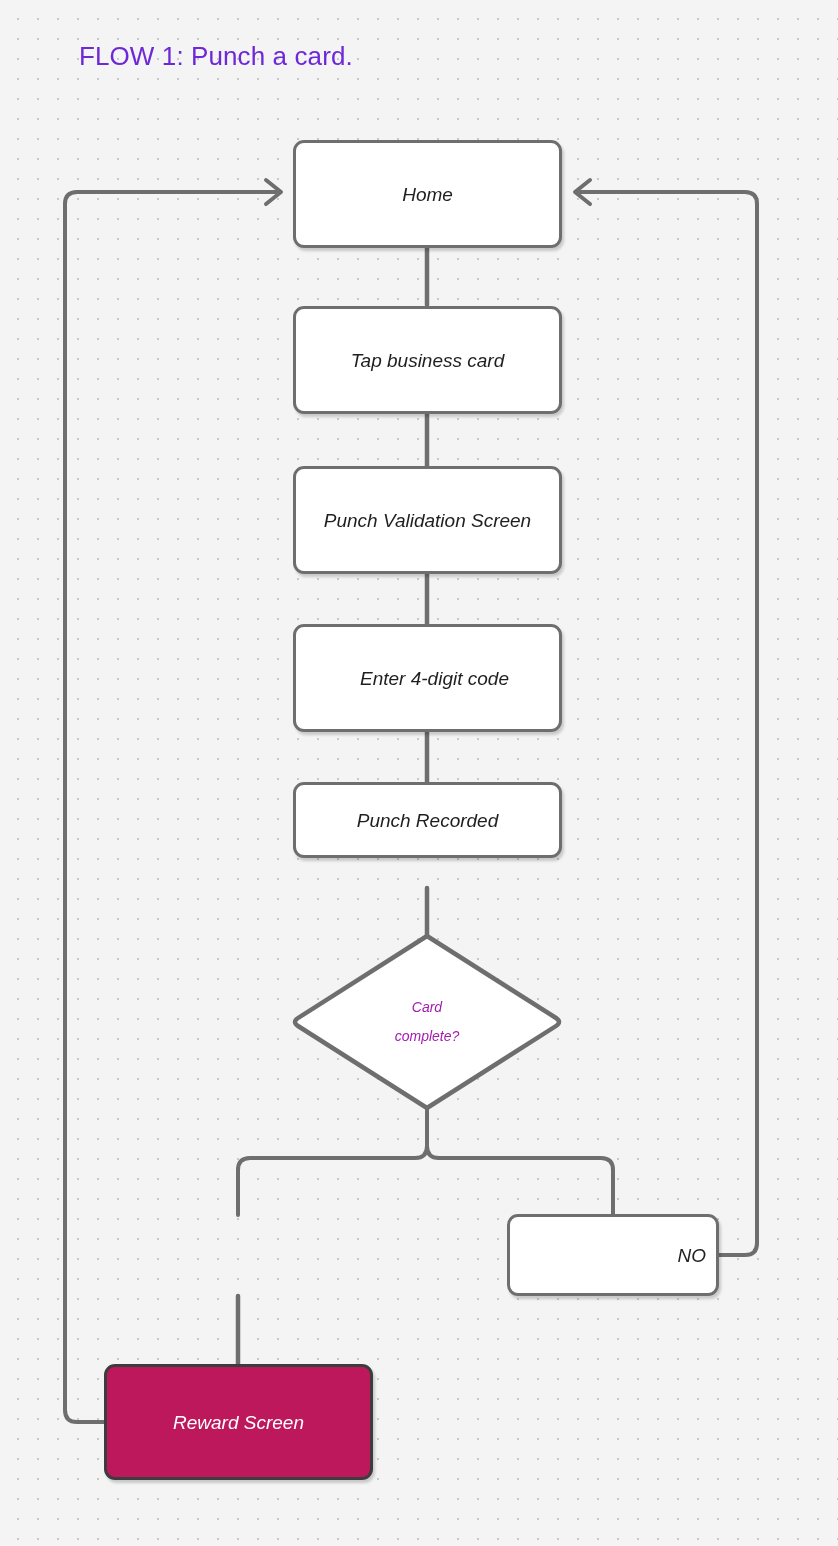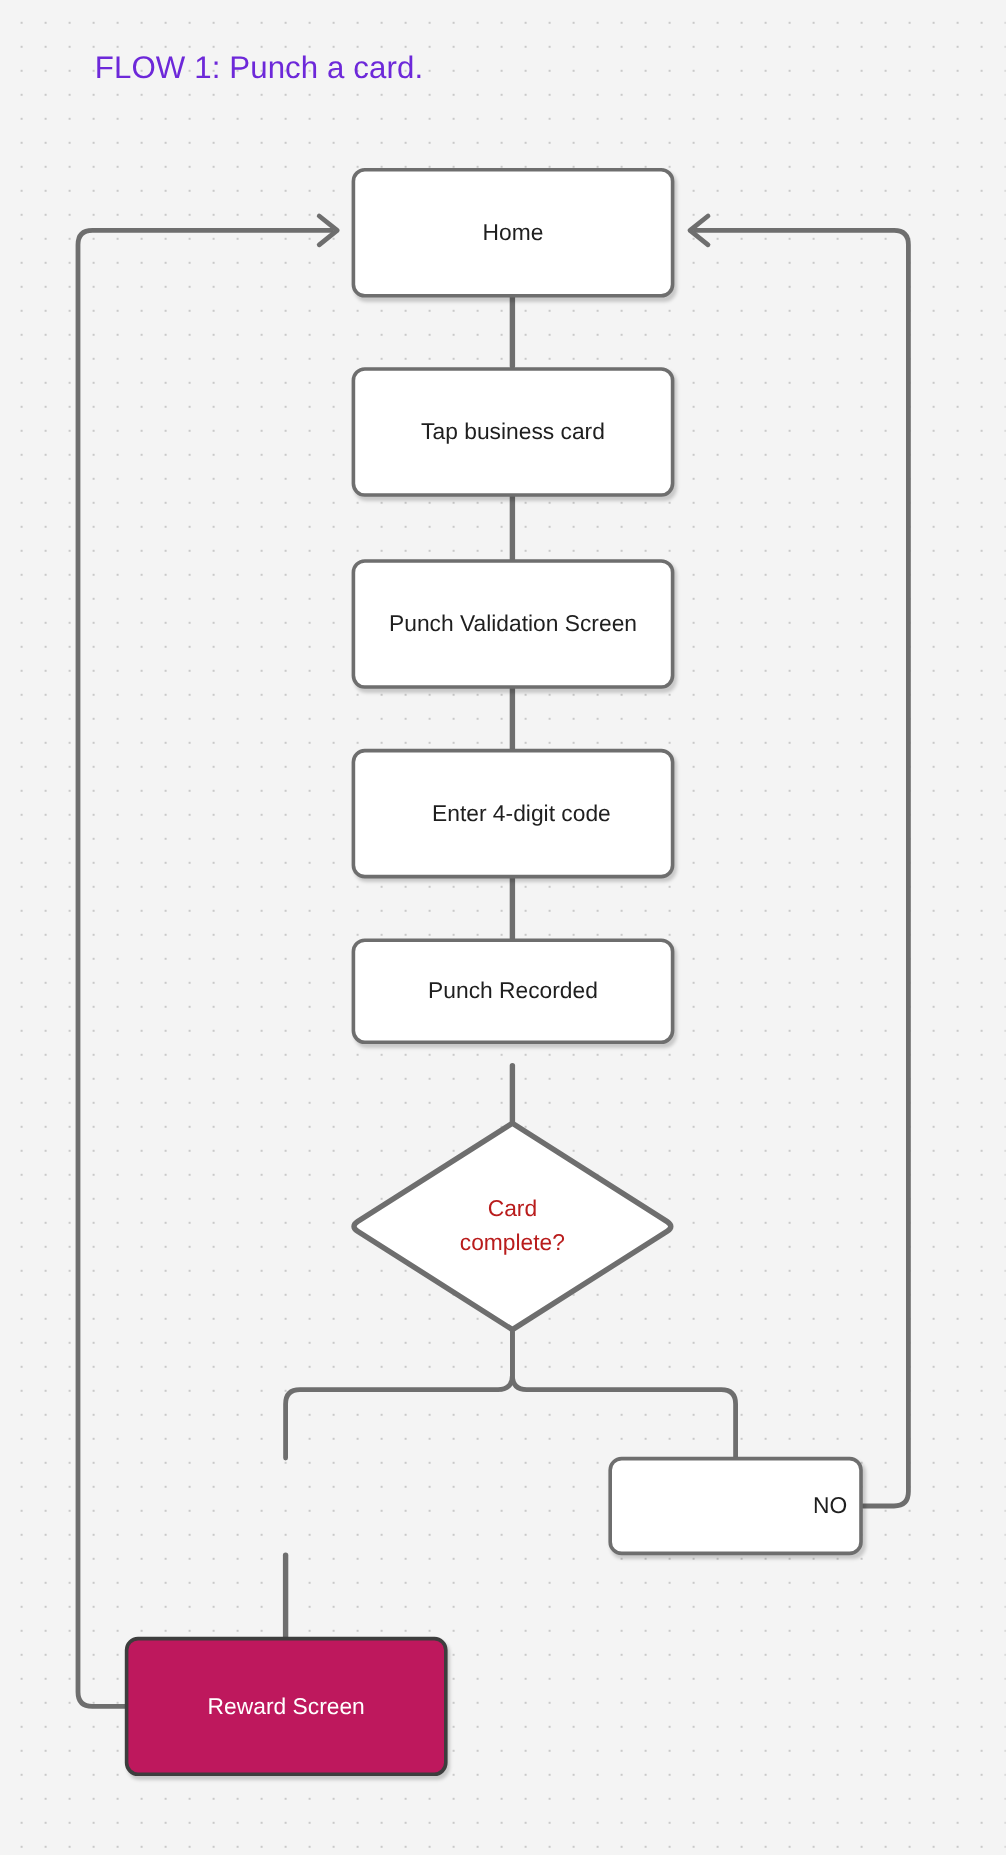--- a/index.html
+++ b/index.html
@@ -51,20 +51,21 @@
 
   
   .node {
     position: absolute;
     z-index: 2;
     box-sizing: border-box;
     display: flex;
     align-items: center;
     justify-content: center;
     text-align: center;
+    font-style: italic;
   }
 
   .node-box {
     background: #ffffff;
     border: 3.5px solid #6e6e6e;
     border-radius: 11px;
     box-shadow: 2px 3px 3px rgba(0,0,0,0.18);
     color: #1f1f1f;
     font-size: 19px;
     line-height: 25px;
@@ -84,22 +85,22 @@
     box-shadow: none;
   }
   .node-diamond .diamond-shape {
     position: absolute;
     inset: 0;
     z-index: 0;
   }
   .node-diamond .diamond-label {
     position: relative;
     z-index: 1;
-    color: #b91c1c;
-    font-size: 19px;
+    color: #a21caf;
+    font-size: 14px;
     line-height: 29px;
     white-space: pre-line;
   }
 
   .edge-path {
     fill: none;
     stroke: #6e6e6e;
     stroke-width: 4;
     stroke-linecap: round;
     stroke-linejoin: round;
@@ -158,21 +159,21 @@
   </div>
 
   <div class="node node-box" style="left:293px; top:466px; width:269px; height:108px;">
     <span>Punch Validation Screen</span>
   </div>
 
   <div class="node node-box" style="left:293px; top:624px; width:269px; height:108px;padding-left:24px;">
     <span>Enter 4-digit code</span>
   </div>
 
-  <div class="node node-box" style="left:293px; top:782px; width:269px; height:88px;">
+  <div class="node node-box" style="left:293px; top:782px; width:269px; height:76px;">
     <span>Punch Recorded</span>
   </div>
 
   <div class="node node-diamond" style="left:292px; top:932px; width:270px; height:180px;">
     <svg class="diamond-shape" viewBox="0 0 270 180" preserveAspectRatio="none">
       <path d="M135,4 L264,86 Q270,90 264,94 L135,176 Q135,176 135,176 L6,94 Q0,90 6,86 Z" fill="#ffffff" stroke="#6e6e6e" stroke-width="4.5" stroke-linejoin="round"></path>
     </svg>
     <span class="diamond-label">Card
 complete?</span>
   </div>

